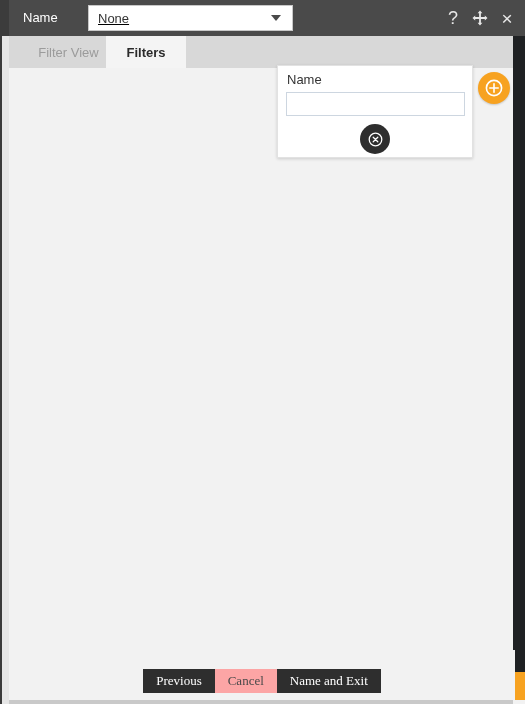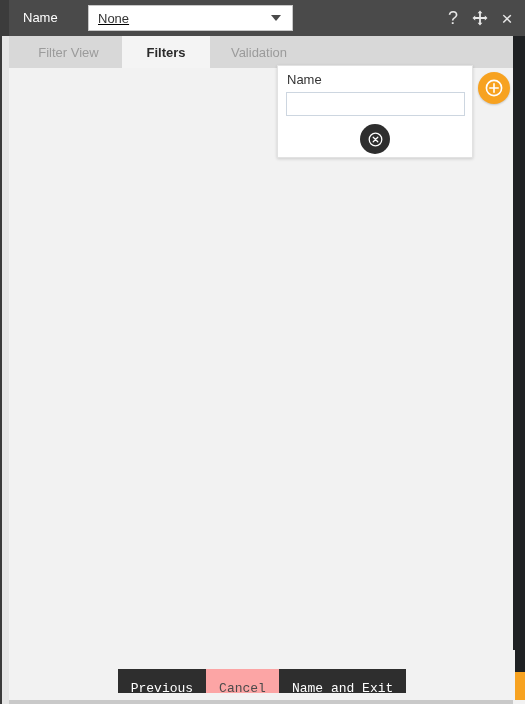--- a/index.html
+++ b/index.html
@@ -118,21 +118,21 @@
     align-items: center;
     justify-content: center;
     font-size: 13px;
     color: #9b9b9b;
     box-sizing: border-box;
     cursor: pointer;
     white-space: nowrap;
     user-select: none;
   }
   .tab.t0 { width: 97px; padding-left: 22px; }
-  .tab.t1 { width: 88px; margin-left: 16px; }
+  .tab.t1 { width: 80px; }
   .tab.t2 { width: 98px; }
   .tab.active {
     background: #f4f4f4;
     color: #2b2b2b;
     font-weight: bold;
   }
 
   
   .body-area {
     position: absolute;
@@ -256,25 +256,25 @@
     display: flex;
     align-items: flex-start;
     justify-content: center;
   }
   .footer-buttons {
     display: flex;
     align-items: center;
     margin-top: 19px;
   }
   .btn {
-    font-family: Liberation Mono, monospace;
+    font-family: Liberation Serif, serif;
     font-size: 13px;
     height: 24px;
     line-height: 24px;
-    padding: 8px 13px;
+    padding: 0 13px;
     border: none;
     cursor: pointer;
     white-space: nowrap;
     box-sizing: border-box;
   }
   .btn.dark {
     background: #2e2e2e;
     color: #ffffff;
   }
   .btn.light {
@@ -315,21 +315,20 @@
       </div>
       <div class="tb-icon close">×</div>
     </div>
   </div>
 
   <div class="left-rail"></div>
 
   <div class="tabstrip">
     <div class="tab t0">Filter View</div>
     <div class="tab t1 active">Filters</div>
-    <div class="tab t2">Validation</div>
   </div>
 
   <div class="body-area"></div>
 
   <div class="filter-card">
     <div class="filter-card-label">Name</div>
     <input class="filter-card-input" type="text" placeholder="" style="">
     <button class="remove-filter-button">
       <svg width="17" height="17" viewBox="0 0 20 20" aria-hidden="true">
         <circle cx="10" cy="10" r="7.4" fill="none" stroke="#ffffff" stroke-width="1.5"></circle>

